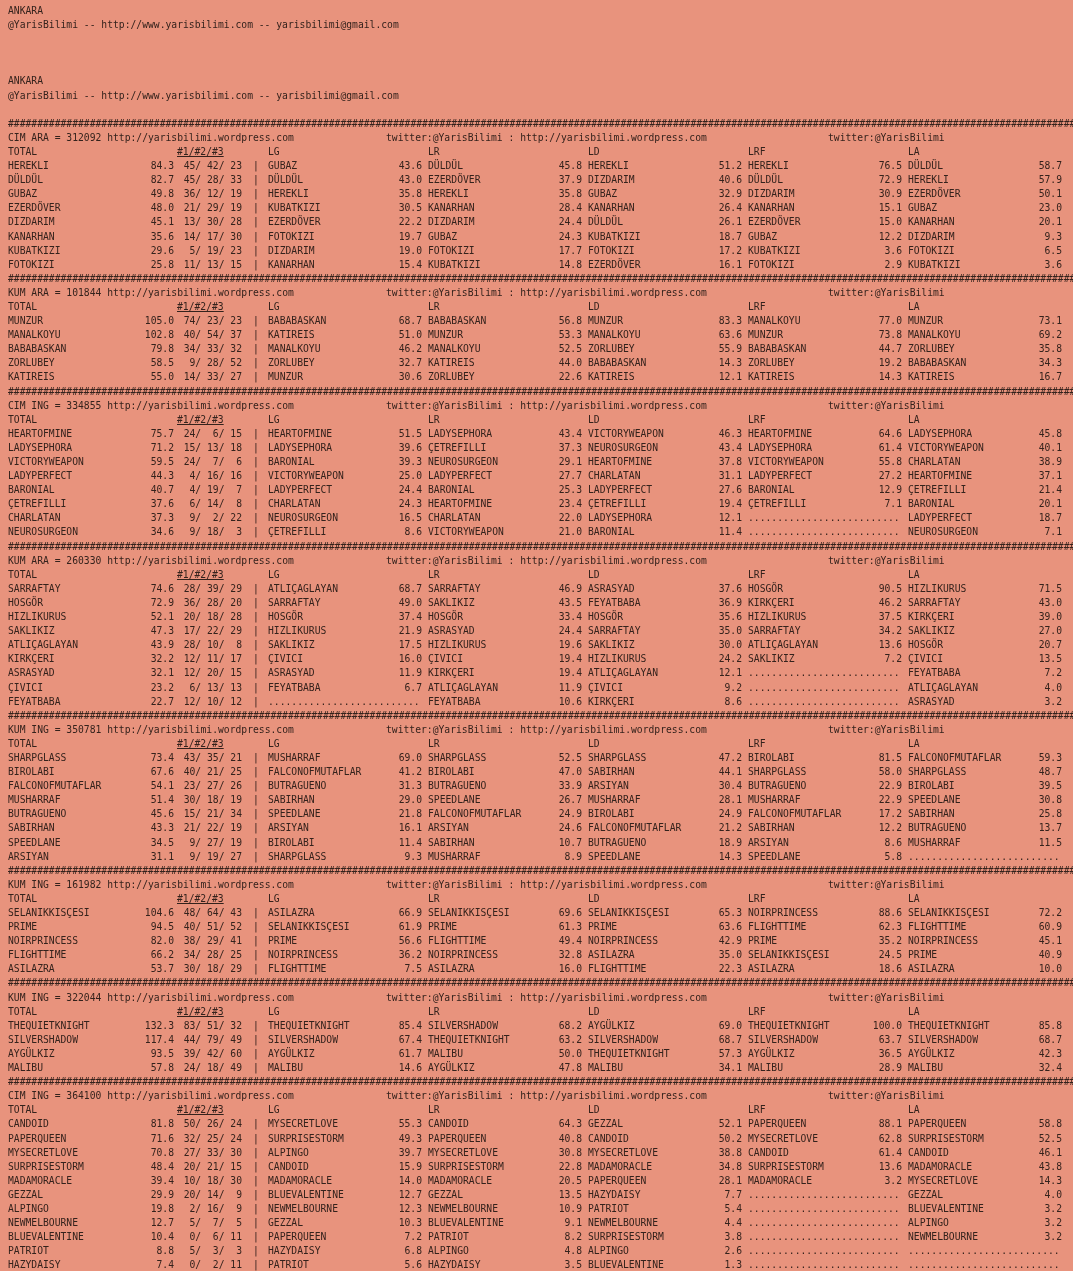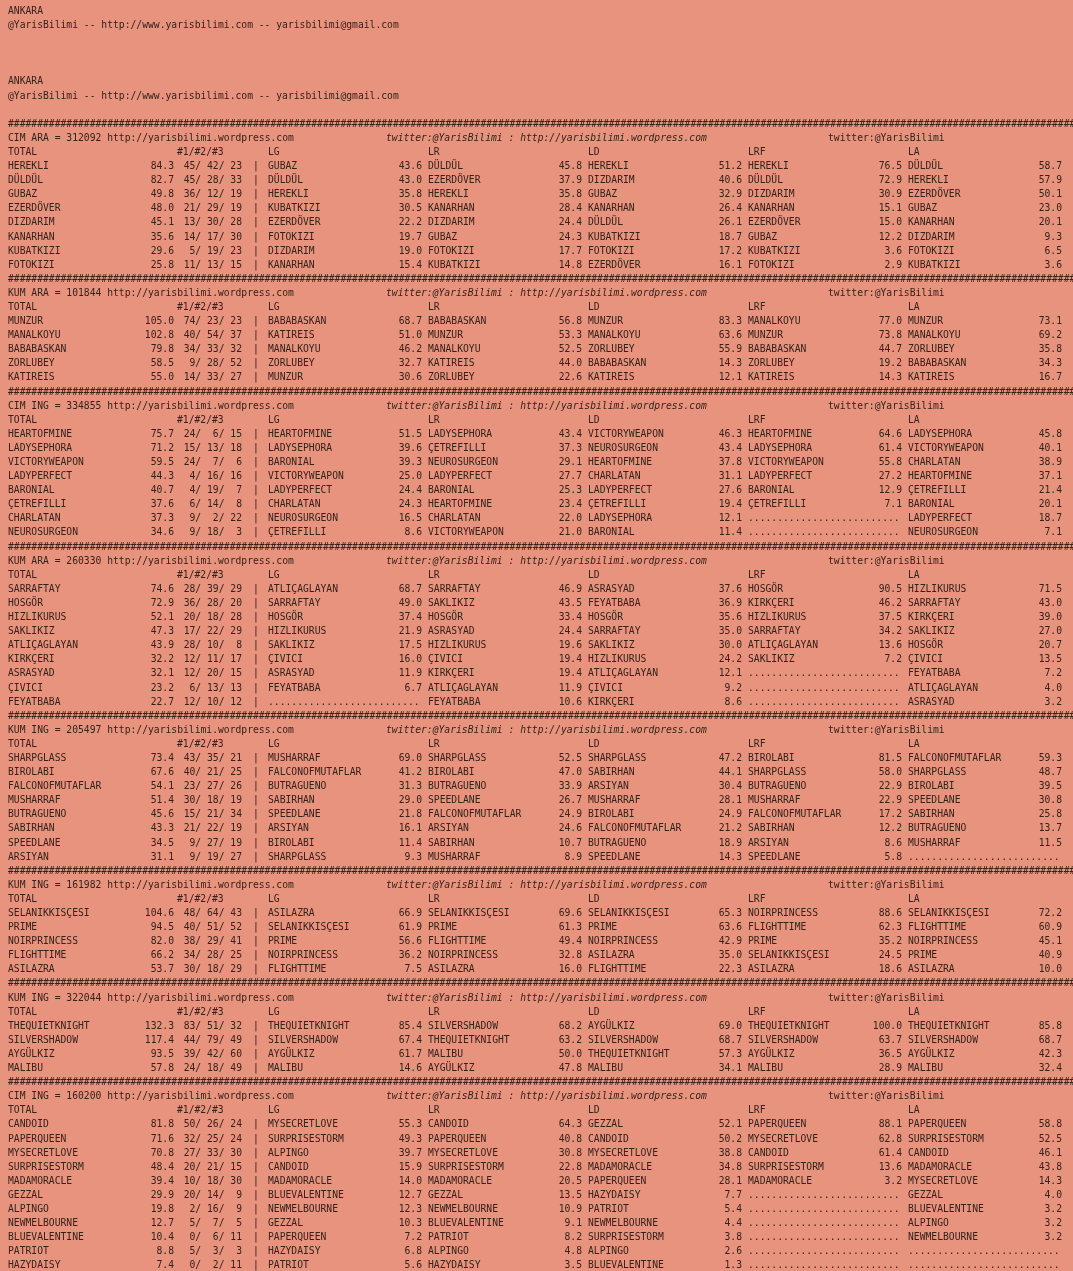--- a/index.html
+++ b/index.html
@@ -5,31 +5,31 @@
   html,body{margin:0;padding:0;background:#e8937d;}
   body{width:1073px;height:1271px;overflow:hidden;
        font-family:"DejaVu Sans Mono","Liberation Mono",monospace;
        font-size:9.7px;color:#34221c;}
   #terminal{position:relative;padding:4px 0 0 8px;width:1065px;}
   .line{height:14.1px;line-height:14.1px;white-space:pre;overflow:hidden;display:flex;}
   .blank{height:14.1px;}
   .sep{letter-spacing:0;}
   
   .sh1{display:inline-block;width:378px;flex:0 0 378px;}
-  .sh2{display:inline-block;width:442px;flex:0 0 442px;font-style:italic;}
+  .sh2{display:inline-block;width:442px;flex:0 0 442px;}
   
   .f-name1{flex:0 0 128px;overflow:hidden;}
   .f-val1{flex:0 0 38px;text-align:right;}
   .f-stats{flex:0 0 70px;text-align:right;padding-right:2px;box-sizing:border-box;}
   .f-pipe{flex:0 0 24px;text-align:center;}
   .pair{flex:0 0 160px;display:flex;overflow:hidden;box-sizing:border-box;padding-right:6px;}
   .pair .pn{flex:1 1 auto;overflow:hidden;}
   .pair .pv{flex:0 0 40px;text-align:right;}
   .pair .dots{flex:1 1 auto;overflow:hidden;}
-  .colhead .f-stats{text-align:left;padding-left:3px;}
+  .colhead .f-stats{text-align:left;padding-left:3px;text-decoration:underline;}
 </style>
 </head>
 <body>
 
 <div id="terminal">
   <div class="line"><span>ANKARA</span></div>
   <div class="line"><span>@YarisBilimi -- http://www.yarisbilimi.com -- yarisbilimi@gmail.com</span></div>
   <div class="blank"></div>
     <div class="blank"></div>
     <div class="blank"></div>
@@ -73,21 +73,21 @@
       <div class="line"><span class="f-name1">SARRAFTAY</span><span class="f-val1">74.6</span><span class="f-stats">28/ 39/ 29</span><span class="f-pipe">|</span><span class="pair"><span class="pn">ATLIÇAGLAYAN</span><span class="pv">68.7</span></span><span class="pair"><span class="pn">SARRAFTAY</span><span class="pv">46.9</span></span><span class="pair"><span class="pn">ASRASYAD</span><span class="pv">37.6</span></span><span class="pair"><span class="pn">HOSGÖR</span><span class="pv">90.5</span></span><span class="pair"><span class="pn">HIZLIKURUS</span><span class="pv">71.5</span></span></div>
       <div class="line"><span class="f-name1">HOSGÖR</span><span class="f-val1">72.9</span><span class="f-stats">36/ 28/ 20</span><span class="f-pipe">|</span><span class="pair"><span class="pn">SARRAFTAY</span><span class="pv">49.0</span></span><span class="pair"><span class="pn">SAKLIKIZ</span><span class="pv">43.5</span></span><span class="pair"><span class="pn">FEYATBABA</span><span class="pv">36.9</span></span><span class="pair"><span class="pn">KIRKÇERI</span><span class="pv">46.2</span></span><span class="pair"><span class="pn">SARRAFTAY</span><span class="pv">43.0</span></span></div>
       <div class="line"><span class="f-name1">HIZLIKURUS</span><span class="f-val1">52.1</span><span class="f-stats">20/ 18/ 28</span><span class="f-pipe">|</span><span class="pair"><span class="pn">HOSGÖR</span><span class="pv">37.4</span></span><span class="pair"><span class="pn">HOSGÖR</span><span class="pv">33.4</span></span><span class="pair"><span class="pn">HOSGÖR</span><span class="pv">35.6</span></span><span class="pair"><span class="pn">HIZLIKURUS</span><span class="pv">37.5</span></span><span class="pair"><span class="pn">KIRKÇERI</span><span class="pv">39.0</span></span></div>
       <div class="line"><span class="f-name1">SAKLIKIZ</span><span class="f-val1">47.3</span><span class="f-stats">17/ 22/ 29</span><span class="f-pipe">|</span><span class="pair"><span class="pn">HIZLIKURUS</span><span class="pv">21.9</span></span><span class="pair"><span class="pn">ASRASYAD</span><span class="pv">24.4</span></span><span class="pair"><span class="pn">SARRAFTAY</span><span class="pv">35.0</span></span><span class="pair"><span class="pn">SARRAFTAY</span><span class="pv">34.2</span></span><span class="pair"><span class="pn">SAKLIKIZ</span><span class="pv">27.0</span></span></div>
       <div class="line"><span class="f-name1">ATLIÇAGLAYAN</span><span class="f-val1">43.9</span><span class="f-stats">28/ 10/  8</span><span class="f-pipe">|</span><span class="pair"><span class="pn">SAKLIKIZ</span><span class="pv">17.5</span></span><span class="pair"><span class="pn">HIZLIKURUS</span><span class="pv">19.6</span></span><span class="pair"><span class="pn">SAKLIKIZ</span><span class="pv">30.0</span></span><span class="pair"><span class="pn">ATLIÇAGLAYAN</span><span class="pv">13.6</span></span><span class="pair"><span class="pn">HOSGÖR</span><span class="pv">20.7</span></span></div>
       <div class="line"><span class="f-name1">KIRKÇERI</span><span class="f-val1">32.2</span><span class="f-stats">12/ 11/ 17</span><span class="f-pipe">|</span><span class="pair"><span class="pn">ÇIVICI</span><span class="pv">16.0</span></span><span class="pair"><span class="pn">ÇIVICI</span><span class="pv">19.4</span></span><span class="pair"><span class="pn">HIZLIKURUS</span><span class="pv">24.2</span></span><span class="pair"><span class="pn">SAKLIKIZ</span><span class="pv">7.2</span></span><span class="pair"><span class="pn">ÇIVICI</span><span class="pv">13.5</span></span></div>
       <div class="line"><span class="f-name1">ASRASYAD</span><span class="f-val1">32.1</span><span class="f-stats">12/ 20/ 15</span><span class="f-pipe">|</span><span class="pair"><span class="pn">ASRASYAD</span><span class="pv">11.9</span></span><span class="pair"><span class="pn">KIRKÇERI</span><span class="pv">19.4</span></span><span class="pair"><span class="pn">ATLIÇAGLAYAN</span><span class="pv">12.1</span></span><span class="pair"><span class="dots">..........................</span></span><span class="pair"><span class="pn">FEYATBABA</span><span class="pv">7.2</span></span></div>
       <div class="line"><span class="f-name1">ÇIVICI</span><span class="f-val1">23.2</span><span class="f-stats"> 6/ 13/ 13</span><span class="f-pipe">|</span><span class="pair"><span class="pn">FEYATBABA</span><span class="pv">6.7</span></span><span class="pair"><span class="pn">ATLIÇAGLAYAN</span><span class="pv">11.9</span></span><span class="pair"><span class="pn">ÇIVICI</span><span class="pv">9.2</span></span><span class="pair"><span class="dots">..........................</span></span><span class="pair"><span class="pn">ATLIÇAGLAYAN</span><span class="pv">4.0</span></span></div>
       <div class="line"><span class="f-name1">FEYATBABA</span><span class="f-val1">22.7</span><span class="f-stats">12/ 10/ 12</span><span class="f-pipe">|</span><span class="pair"><span class="dots">..........................</span></span><span class="pair"><span class="pn">FEYATBABA</span><span class="pv">10.6</span></span><span class="pair"><span class="pn">KIRKÇERI</span><span class="pv">8.6</span></span><span class="pair"><span class="dots">..........................</span></span><span class="pair"><span class="pn">ASRASYAD</span><span class="pv">3.2</span></span></div>
       <div class="line sep">#########################################################################################################################################################################################</div>
-      <div class="line"><span class="sh1"><span>KUM ING = 205497</span> <span>http://yarisbilimi.wordpress.com</span></span><span class="sh2"><span>twitter:@YarisBilimi</span><span> : </span><span>http://yarisbilimi.wordpress.com</span></span><span>twitter:@YarisBilimi</span></div>
+      <div class="line"><span class="sh1"><span>KUM ING = 350781</span> <span>http://yarisbilimi.wordpress.com</span></span><span class="sh2"><span>twitter:@YarisBilimi</span><span> : </span><span>http://yarisbilimi.wordpress.com</span></span><span>twitter:@YarisBilimi</span></div>
       <div class="line colhead"><span class="f-name1">TOTAL</span><span class="f-val1"></span><span class="f-stats">#1/#2/#3</span><span class="f-pipe"></span><span class="pair"><span class="pn">LG</span><span class="pv"></span></span><span class="pair"><span class="pn">LR</span><span class="pv"></span></span><span class="pair"><span class="pn">LD</span><span class="pv"></span></span><span class="pair"><span class="pn">LRF</span><span class="pv"></span></span><span class="pair"><span class="pn">LA</span><span class="pv"></span></span></div>
       <div class="line"><span class="f-name1">SHARPGLASS</span><span class="f-val1">73.4</span><span class="f-stats">43/ 35/ 21</span><span class="f-pipe">|</span><span class="pair"><span class="pn">MUSHARRAF</span><span class="pv">69.0</span></span><span class="pair"><span class="pn">SHARPGLASS</span><span class="pv">52.5</span></span><span class="pair"><span class="pn">SHARPGLASS</span><span class="pv">47.2</span></span><span class="pair"><span class="pn">BIROLABI</span><span class="pv">81.5</span></span><span class="pair"><span class="pn">FALCONOFMUTAFLAR</span><span class="pv">59.3</span></span></div>
       <div class="line"><span class="f-name1">BIROLABI</span><span class="f-val1">67.6</span><span class="f-stats">40/ 21/ 25</span><span class="f-pipe">|</span><span class="pair"><span class="pn">FALCONOFMUTAFLAR</span><span class="pv">41.2</span></span><span class="pair"><span class="pn">BIROLABI</span><span class="pv">47.0</span></span><span class="pair"><span class="pn">SABIRHAN</span><span class="pv">44.1</span></span><span class="pair"><span class="pn">SHARPGLASS</span><span class="pv">58.0</span></span><span class="pair"><span class="pn">SHARPGLASS</span><span class="pv">48.7</span></span></div>
       <div class="line"><span class="f-name1">FALCONOFMUTAFLAR</span><span class="f-val1">54.1</span><span class="f-stats">23/ 27/ 26</span><span class="f-pipe">|</span><span class="pair"><span class="pn">BUTRAGUENO</span><span class="pv">31.3</span></span><span class="pair"><span class="pn">BUTRAGUENO</span><span class="pv">33.9</span></span><span class="pair"><span class="pn">ARSIYAN</span><span class="pv">30.4</span></span><span class="pair"><span class="pn">BUTRAGUENO</span><span class="pv">22.9</span></span><span class="pair"><span class="pn">BIROLABI</span><span class="pv">39.5</span></span></div>
       <div class="line"><span class="f-name1">MUSHARRAF</span><span class="f-val1">51.4</span><span class="f-stats">30/ 18/ 19</span><span class="f-pipe">|</span><span class="pair"><span class="pn">SABIRHAN</span><span class="pv">29.0</span></span><span class="pair"><span class="pn">SPEEDLANE</span><span class="pv">26.7</span></span><span class="pair"><span class="pn">MUSHARRAF</span><span class="pv">28.1</span></span><span class="pair"><span class="pn">MUSHARRAF</span><span class="pv">22.9</span></span><span class="pair"><span class="pn">SPEEDLANE</span><span class="pv">30.8</span></span></div>
       <div class="line"><span class="f-name1">BUTRAGUENO</span><span class="f-val1">45.6</span><span class="f-stats">15/ 21/ 34</span><span class="f-pipe">|</span><span class="pair"><span class="pn">SPEEDLANE</span><span class="pv">21.8</span></span><span class="pair"><span class="pn">FALCONOFMUTAFLAR</span><span class="pv">24.9</span></span><span class="pair"><span class="pn">BIROLABI</span><span class="pv">24.9</span></span><span class="pair"><span class="pn">FALCONOFMUTAFLAR</span><span class="pv">17.2</span></span><span class="pair"><span class="pn">SABIRHAN</span><span class="pv">25.8</span></span></div>
       <div class="line"><span class="f-name1">SABIRHAN</span><span class="f-val1">43.3</span><span class="f-stats">21/ 22/ 19</span><span class="f-pipe">|</span><span class="pair"><span class="pn">ARSIYAN</span><span class="pv">16.1</span></span><span class="pair"><span class="pn">ARSIYAN</span><span class="pv">24.6</span></span><span class="pair"><span class="pn">FALCONOFMUTAFLAR</span><span class="pv">21.2</span></span><span class="pair"><span class="pn">SABIRHAN</span><span class="pv">12.2</span></span><span class="pair"><span class="pn">BUTRAGUENO</span><span class="pv">13.7</span></span></div>
       <div class="line"><span class="f-name1">SPEEDLANE</span><span class="f-val1">34.5</span><span class="f-stats"> 9/ 27/ 19</span><span class="f-pipe">|</span><span class="pair"><span class="pn">BIROLABI</span><span class="pv">11.4</span></span><span class="pair"><span class="pn">SABIRHAN</span><span class="pv">10.7</span></span><span class="pair"><span class="pn">BUTRAGUENO</span><span class="pv">18.9</span></span><span class="pair"><span class="pn">ARSIYAN</span><span class="pv">8.6</span></span><span class="pair"><span class="pn">MUSHARRAF</span><span class="pv">11.5</span></span></div>
       <div class="line"><span class="f-name1">ARSIYAN</span><span class="f-val1">31.1</span><span class="f-stats"> 9/ 19/ 27</span><span class="f-pipe">|</span><span class="pair"><span class="pn">SHARPGLASS</span><span class="pv">9.3</span></span><span class="pair"><span class="pn">MUSHARRAF</span><span class="pv">8.9</span></span><span class="pair"><span class="pn">SPEEDLANE</span><span class="pv">14.3</span></span><span class="pair"><span class="pn">SPEEDLANE</span><span class="pv">5.8</span></span><span class="pair"><span class="dots">..........................</span></span></div>
       <div class="line sep">#########################################################################################################################################################################################</div>
@@ -99,21 +99,21 @@
       <div class="line"><span class="f-name1">FLIGHTTIME</span><span class="f-val1">66.2</span><span class="f-stats">34/ 28/ 25</span><span class="f-pipe">|</span><span class="pair"><span class="pn">NOIRPRINCESS</span><span class="pv">36.2</span></span><span class="pair"><span class="pn">NOIRPRINCESS</span><span class="pv">32.8</span></span><span class="pair"><span class="pn">ASILAZRA</span><span class="pv">35.0</span></span><span class="pair"><span class="pn">SELANIKKISÇESI</span><span class="pv">24.5</span></span><span class="pair"><span class="pn">PRIME</span><span class="pv">40.9</span></span></div>
       <div class="line"><span class="f-name1">ASILAZRA</span><span class="f-val1">53.7</span><span class="f-stats">30/ 18/ 29</span><span class="f-pipe">|</span><span class="pair"><span class="pn">FLIGHTTIME</span><span class="pv">7.5</span></span><span class="pair"><span class="pn">ASILAZRA</span><span class="pv">16.0</span></span><span class="pair"><span class="pn">FLIGHTTIME</span><span class="pv">22.3</span></span><span class="pair"><span class="pn">ASILAZRA</span><span class="pv">18.6</span></span><span class="pair"><span class="pn">ASILAZRA</span><span class="pv">10.0</span></span></div>
       <div class="line sep">#########################################################################################################################################################################################</div>
       <div class="line"><span class="sh1"><span>KUM ING = 322044</span> <span>http://yarisbilimi.wordpress.com</span></span><span class="sh2"><span>twitter:@YarisBilimi</span><span> : </span><span>http://yarisbilimi.wordpress.com</span></span><span>twitter:@YarisBilimi</span></div>
       <div class="line colhead"><span class="f-name1">TOTAL</span><span class="f-val1"></span><span class="f-stats">#1/#2/#3</span><span class="f-pipe"></span><span class="pair"><span class="pn">LG</span><span class="pv"></span></span><span class="pair"><span class="pn">LR</span><span class="pv"></span></span><span class="pair"><span class="pn">LD</span><span class="pv"></span></span><span class="pair"><span class="pn">LRF</span><span class="pv"></span></span><span class="pair"><span class="pn">LA</span><span class="pv"></span></span></div>
       <div class="line"><span class="f-name1">THEQUIETKNIGHT</span><span class="f-val1">132.3</span><span class="f-stats">83/ 51/ 32</span><span class="f-pipe">|</span><span class="pair"><span class="pn">THEQUIETKNIGHT</span><span class="pv">85.4</span></span><span class="pair"><span class="pn">SILVERSHADOW</span><span class="pv">68.2</span></span><span class="pair"><span class="pn">AYGÜLKIZ</span><span class="pv">69.0</span></span><span class="pair"><span class="pn">THEQUIETKNIGHT</span><span class="pv">100.0</span></span><span class="pair"><span class="pn">THEQUIETKNIGHT</span><span class="pv">85.8</span></span></div>
       <div class="line"><span class="f-name1">SILVERSHADOW</span><span class="f-val1">117.4</span><span class="f-stats">44/ 79/ 49</span><span class="f-pipe">|</span><span class="pair"><span class="pn">SILVERSHADOW</span><span class="pv">67.4</span></span><span class="pair"><span class="pn">THEQUIETKNIGHT</span><span class="pv">63.2</span></span><span class="pair"><span class="pn">SILVERSHADOW</span><span class="pv">68.7</span></span><span class="pair"><span class="pn">SILVERSHADOW</span><span class="pv">63.7</span></span><span class="pair"><span class="pn">SILVERSHADOW</span><span class="pv">68.7</span></span></div>
       <div class="line"><span class="f-name1">AYGÜLKIZ</span><span class="f-val1">93.5</span><span class="f-stats">39/ 42/ 60</span><span class="f-pipe">|</span><span class="pair"><span class="pn">AYGÜLKIZ</span><span class="pv">61.7</span></span><span class="pair"><span class="pn">MALIBU</span><span class="pv">50.0</span></span><span class="pair"><span class="pn">THEQUIETKNIGHT</span><span class="pv">57.3</span></span><span class="pair"><span class="pn">AYGÜLKIZ</span><span class="pv">36.5</span></span><span class="pair"><span class="pn">AYGÜLKIZ</span><span class="pv">42.3</span></span></div>
       <div class="line"><span class="f-name1">MALIBU</span><span class="f-val1">57.8</span><span class="f-stats">24/ 18/ 49</span><span class="f-pipe">|</span><span class="pair"><span class="pn">MALIBU</span><span class="pv">14.6</span></span><span class="pair"><span class="pn">AYGÜLKIZ</span><span class="pv">47.8</span></span><span class="pair"><span class="pn">MALIBU</span><span class="pv">34.1</span></span><span class="pair"><span class="pn">MALIBU</span><span class="pv">28.9</span></span><span class="pair"><span class="pn">MALIBU</span><span class="pv">32.4</span></span></div>
       <div class="line sep">#########################################################################################################################################################################################</div>
-      <div class="line"><span class="sh1"><span>CIM ING = 160200</span> <span>http://yarisbilimi.wordpress.com</span></span><span class="sh2"><span>twitter:@YarisBilimi</span><span> : </span><span>http://yarisbilimi.wordpress.com</span></span><span>twitter:@YarisBilimi</span></div>
+      <div class="line"><span class="sh1"><span>CIM ING = 364100</span> <span>http://yarisbilimi.wordpress.com</span></span><span class="sh2"><span>twitter:@YarisBilimi</span><span> : </span><span>http://yarisbilimi.wordpress.com</span></span><span>twitter:@YarisBilimi</span></div>
       <div class="line colhead"><span class="f-name1">TOTAL</span><span class="f-val1"></span><span class="f-stats">#1/#2/#3</span><span class="f-pipe"></span><span class="pair"><span class="pn">LG</span><span class="pv"></span></span><span class="pair"><span class="pn">LR</span><span class="pv"></span></span><span class="pair"><span class="pn">LD</span><span class="pv"></span></span><span class="pair"><span class="pn">LRF</span><span class="pv"></span></span><span class="pair"><span class="pn">LA</span><span class="pv"></span></span></div>
       <div class="line"><span class="f-name1">CANDOID</span><span class="f-val1">81.8</span><span class="f-stats">50/ 26/ 24</span><span class="f-pipe">|</span><span class="pair"><span class="pn">MYSECRETLOVE</span><span class="pv">55.3</span></span><span class="pair"><span class="pn">CANDOID</span><span class="pv">64.3</span></span><span class="pair"><span class="pn">GEZZAL</span><span class="pv">52.1</span></span><span class="pair"><span class="pn">PAPERQUEEN</span><span class="pv">88.1</span></span><span class="pair"><span class="pn">PAPERQUEEN</span><span class="pv">58.8</span></span></div>
       <div class="line"><span class="f-name1">PAPERQUEEN</span><span class="f-val1">71.6</span><span class="f-stats">32/ 25/ 24</span><span class="f-pipe">|</span><span class="pair"><span class="pn">SURPRISESTORM</span><span class="pv">49.3</span></span><span class="pair"><span class="pn">PAPERQUEEN</span><span class="pv">40.8</span></span><span class="pair"><span class="pn">CANDOID</span><span class="pv">50.2</span></span><span class="pair"><span class="pn">MYSECRETLOVE</span><span class="pv">62.8</span></span><span class="pair"><span class="pn">SURPRISESTORM</span><span class="pv">52.5</span></span></div>
       <div class="line"><span class="f-name1">MYSECRETLOVE</span><span class="f-val1">70.8</span><span class="f-stats">27/ 33/ 30</span><span class="f-pipe">|</span><span class="pair"><span class="pn">ALPINGO</span><span class="pv">39.7</span></span><span class="pair"><span class="pn">MYSECRETLOVE</span><span class="pv">30.8</span></span><span class="pair"><span class="pn">MYSECRETLOVE</span><span class="pv">38.8</span></span><span class="pair"><span class="pn">CANDOID</span><span class="pv">61.4</span></span><span class="pair"><span class="pn">CANDOID</span><span class="pv">46.1</span></span></div>
       <div class="line"><span class="f-name1">SURPRISESTORM</span><span class="f-val1">48.4</span><span class="f-stats">20/ 21/ 15</span><span class="f-pipe">|</span><span class="pair"><span class="pn">CANDOID</span><span class="pv">15.9</span></span><span class="pair"><span class="pn">SURPRISESTORM</span><span class="pv">22.8</span></span><span class="pair"><span class="pn">MADAMORACLE</span><span class="pv">34.8</span></span><span class="pair"><span class="pn">SURPRISESTORM</span><span class="pv">13.6</span></span><span class="pair"><span class="pn">MADAMORACLE</span><span class="pv">43.8</span></span></div>
       <div class="line"><span class="f-name1">MADAMORACLE</span><span class="f-val1">39.4</span><span class="f-stats">10/ 18/ 30</span><span class="f-pipe">|</span><span class="pair"><span class="pn">MADAMORACLE</span><span class="pv">14.0</span></span><span class="pair"><span class="pn">MADAMORACLE</span><span class="pv">20.5</span></span><span class="pair"><span class="pn">PAPERQUEEN</span><span class="pv">28.1</span></span><span class="pair"><span class="pn">MADAMORACLE</span><span class="pv">3.2</span></span><span class="pair"><span class="pn">MYSECRETLOVE</span><span class="pv">14.3</span></span></div>
       <div class="line"><span class="f-name1">GEZZAL</span><span class="f-val1">29.9</span><span class="f-stats">20/ 14/  9</span><span class="f-pipe">|</span><span class="pair"><span class="pn">BLUEVALENTINE</span><span class="pv">12.7</span></span><span class="pair"><span class="pn">GEZZAL</span><span class="pv">13.5</span></span><span class="pair"><span class="pn">HAZYDAISY</span><span class="pv">7.7</span></span><span class="pair"><span class="dots">..........................</span></span><span class="pair"><span class="pn">GEZZAL</span><span class="pv">4.0</span></span></div>
       <div class="line"><span class="f-name1">ALPINGO</span><span class="f-val1">19.8</span><span class="f-stats"> 2/ 16/  9</span><span class="f-pipe">|</span><span class="pair"><span class="pn">NEWMELBOURNE</span><span class="pv">12.3</span></span><span class="pair"><span class="pn">NEWMELBOURNE</span><span class="pv">10.9</span></span><span class="pair"><span class="pn">PATRIOT</span><span class="pv">5.4</span></span><span class="pair"><span class="dots">..........................</span></span><span class="pair"><span class="pn">BLUEVALENTINE</span><span class="pv">3.2</span></span></div>
       <div class="line"><span class="f-name1">NEWMELBOURNE</span><span class="f-val1">12.7</span><span class="f-stats"> 5/  7/  5</span><span class="f-pipe">|</span><span class="pair"><span class="pn">GEZZAL</span><span class="pv">10.3</span></span><span class="pair"><span class="pn">BLUEVALENTINE</span><span class="pv">9.1</span></span><span class="pair"><span class="pn">NEWMELBOURNE</span><span class="pv">4.4</span></span><span class="pair"><span class="dots">..........................</span></span><span class="pair"><span class="pn">ALPINGO</span><span class="pv">3.2</span></span></div>
       <div class="line"><span class="f-name1">BLUEVALENTINE</span><span class="f-val1">10.4</span><span class="f-stats"> 0/  6/ 11</span><span class="f-pipe">|</span><span class="pair"><span class="pn">PAPERQUEEN</span><span class="pv">7.2</span></span><span class="pair"><span class="pn">PATRIOT</span><span class="pv">8.2</span></span><span class="pair"><span class="pn">SURPRISESTORM</span><span class="pv">3.8</span></span><span class="pair"><span class="dots">..........................</span></span><span class="pair"><span class="pn">NEWMELBOURNE</span><span class="pv">3.2</span></span></div>

